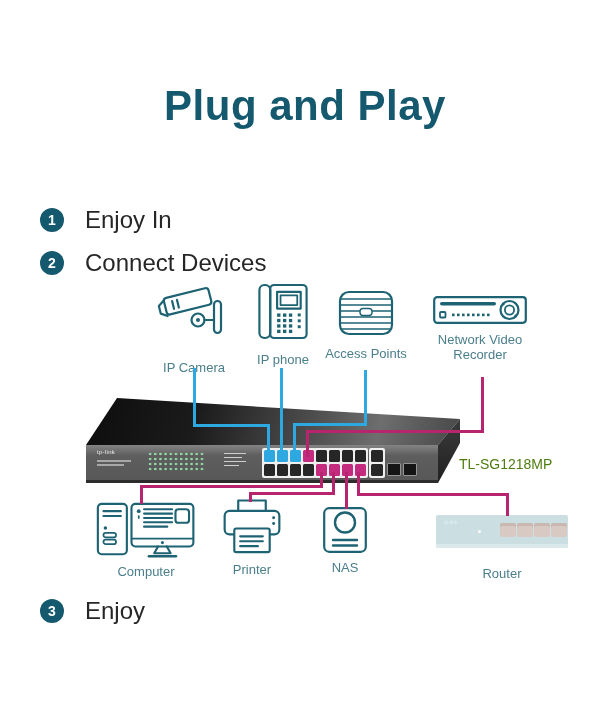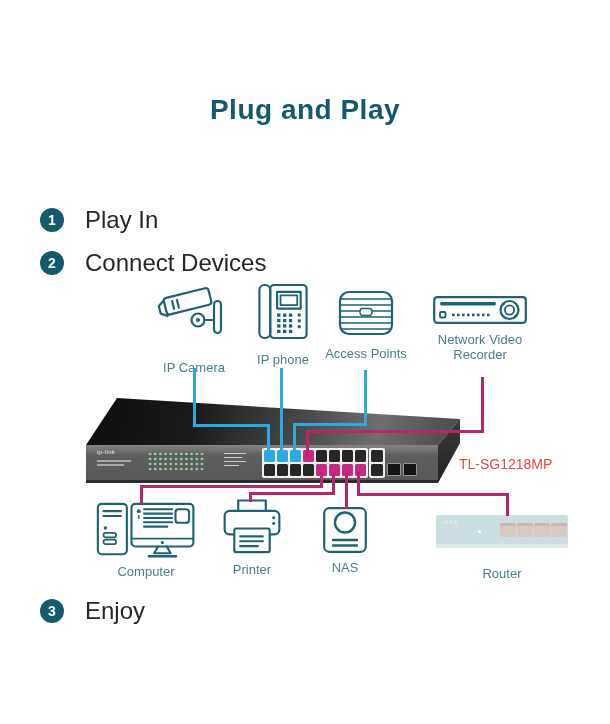--- a/index.html
+++ b/index.html
@@ -1,21 +1,21 @@
 <!DOCTYPE html>
 <html style="--title-teal: #15596e; --step-text: #262626; --icon-teal: #1d6373; --label-teal: #4a7e8b; --blue-cable: #2ea8e0; --magenta-cable: #b7256f; --magenta-port: #c42a7d;"><head>
 <meta charset="utf-8">
 <style>
   html,body{margin:0;padding:0;background:#fff;}
   .canvas{position:relative;width:610px;height:724px;background:#fff;overflow:hidden;
           font-family:"Liberation Sans", sans-serif;}
 
   
-  .title{position:absolute;left:0;right:0;top:94px;text-align:center;
-         font-size:28px;font-weight:700;color:var(--title-teal,#15596e);letter-spacing:.5px;}
+  .title{position:absolute;left:0;right:0;top:82px;text-align:center;
+         font-size:42px;font-weight:700;color:var(--title-teal,#15596e);letter-spacing:.5px;}
 
   
   .step{position:absolute;left:40px;display:flex;align-items:center;gap:21px;}
   .badge{width:24px;height:24px;border-radius:50%;background:var(--title-teal,#15596e);
          color:#fff;font-size:14px;font-weight:700;display:flex;align-items:center;justify-content:center;flex:0 0 auto;}
   .step-label{font-size:24px;color:var(--step-text,#262626);}
 
   
   .device{position:absolute;display:flex;flex-direction:column;align-items:center;z-index:2;}
   .dev-label{font-size:13px;color:var(--label-teal,#4a7e8b);text-align:center;line-height:15px;}
@@ -46,40 +46,40 @@
   .legendbar{position:absolute;background:#cfcfcf;height:1.2px;}
   .pgroup{position:absolute;top:3px;background:#efefef;border-radius:2px;
           display:grid;grid-template-columns:repeat(4,1fr);gap:2px;padding:2px;width:50px;height:26px;}
   .pgroup .port{border-radius:1.5px;background:#262626;}
   .port.blue{background:var(--blue-cable,#2ea8e0);}
   .port.mag{background:var(--magenta-port,#c42a7d);}
   .uplink{position:absolute;left:283px;top:3px;width:12px;height:26px;background:#efefef;border-radius:2px;
           display:grid;grid-template-rows:1fr 1fr;gap:2px;padding:2px;}
   .uplink .port{border-radius:1.5px;background:#262626;}
   .sfp{position:absolute;top:18px;width:12px;height:11px;background:#151515;border:1px solid #949494;border-radius:1px;}
-  .model{position:absolute;left:459px;top:456px;font-size:14px;color:#ef4444;z-index:2;}
+  .model{position:absolute;left:459px;top:456px;font-size:14px;color:#4d7c0f;z-index:2;}
 
   
   .router-img{position:relative;width:132px;height:33px;background:#cbdfe2;border-radius:2px;}
   .router-img .r-brand{position:absolute;left:8px;top:4px;font-size:5px;color:#e3f1f3;}
   .router-img .r-dot{position:absolute;left:42px;top:15px;width:3px;height:3px;border-radius:50%;background:#fff;}
   .router-img .r-port{position:absolute;top:8px;width:16px;height:14px;background:#d8c9c3;border-radius:2px;
                       box-shadow:inset 0 3px 0 #c9b8b1;}
   .router-img .r-strip{position:absolute;left:0;right:0;bottom:0;height:4px;background:#dbe9eb;border-radius:0 0 2px 2px;}
 </style>
 </head>
 <body>
 
 <div class="canvas">
 
   <div class="title">Plug and Play</div>
 
   <div class="step" style="top:206px;">
     <span class="badge">1</span>
-    <span class="step-label">Play In</span>
+    <span class="step-label">Enjoy In</span>
   </div>
   <div class="step" style="top:249px;">
     <span class="badge">2</span>
     <span class="step-label">Connect Devices</span>
   </div>
   <div class="step" style="top:597px;">
     <span class="badge">3</span>
     <span class="step-label">Enjoy</span>
   </div>
 

